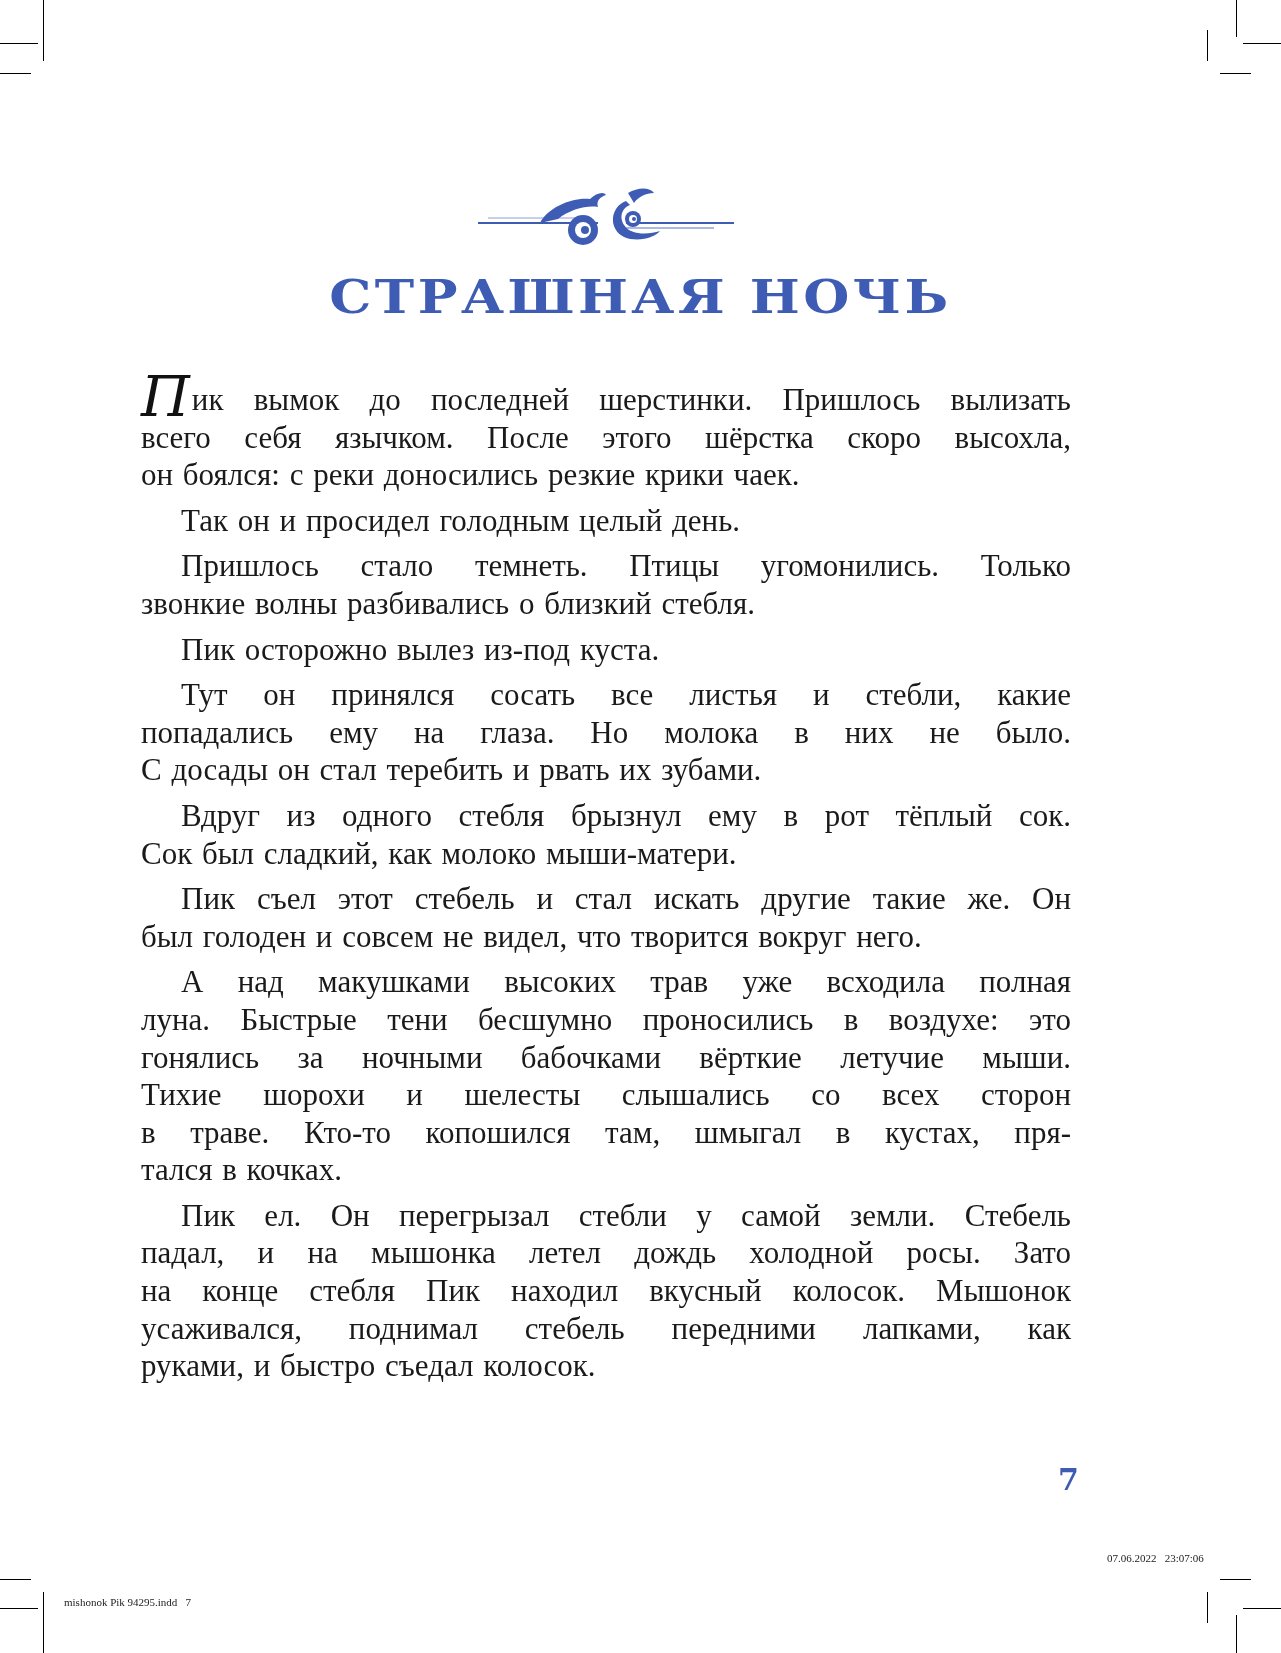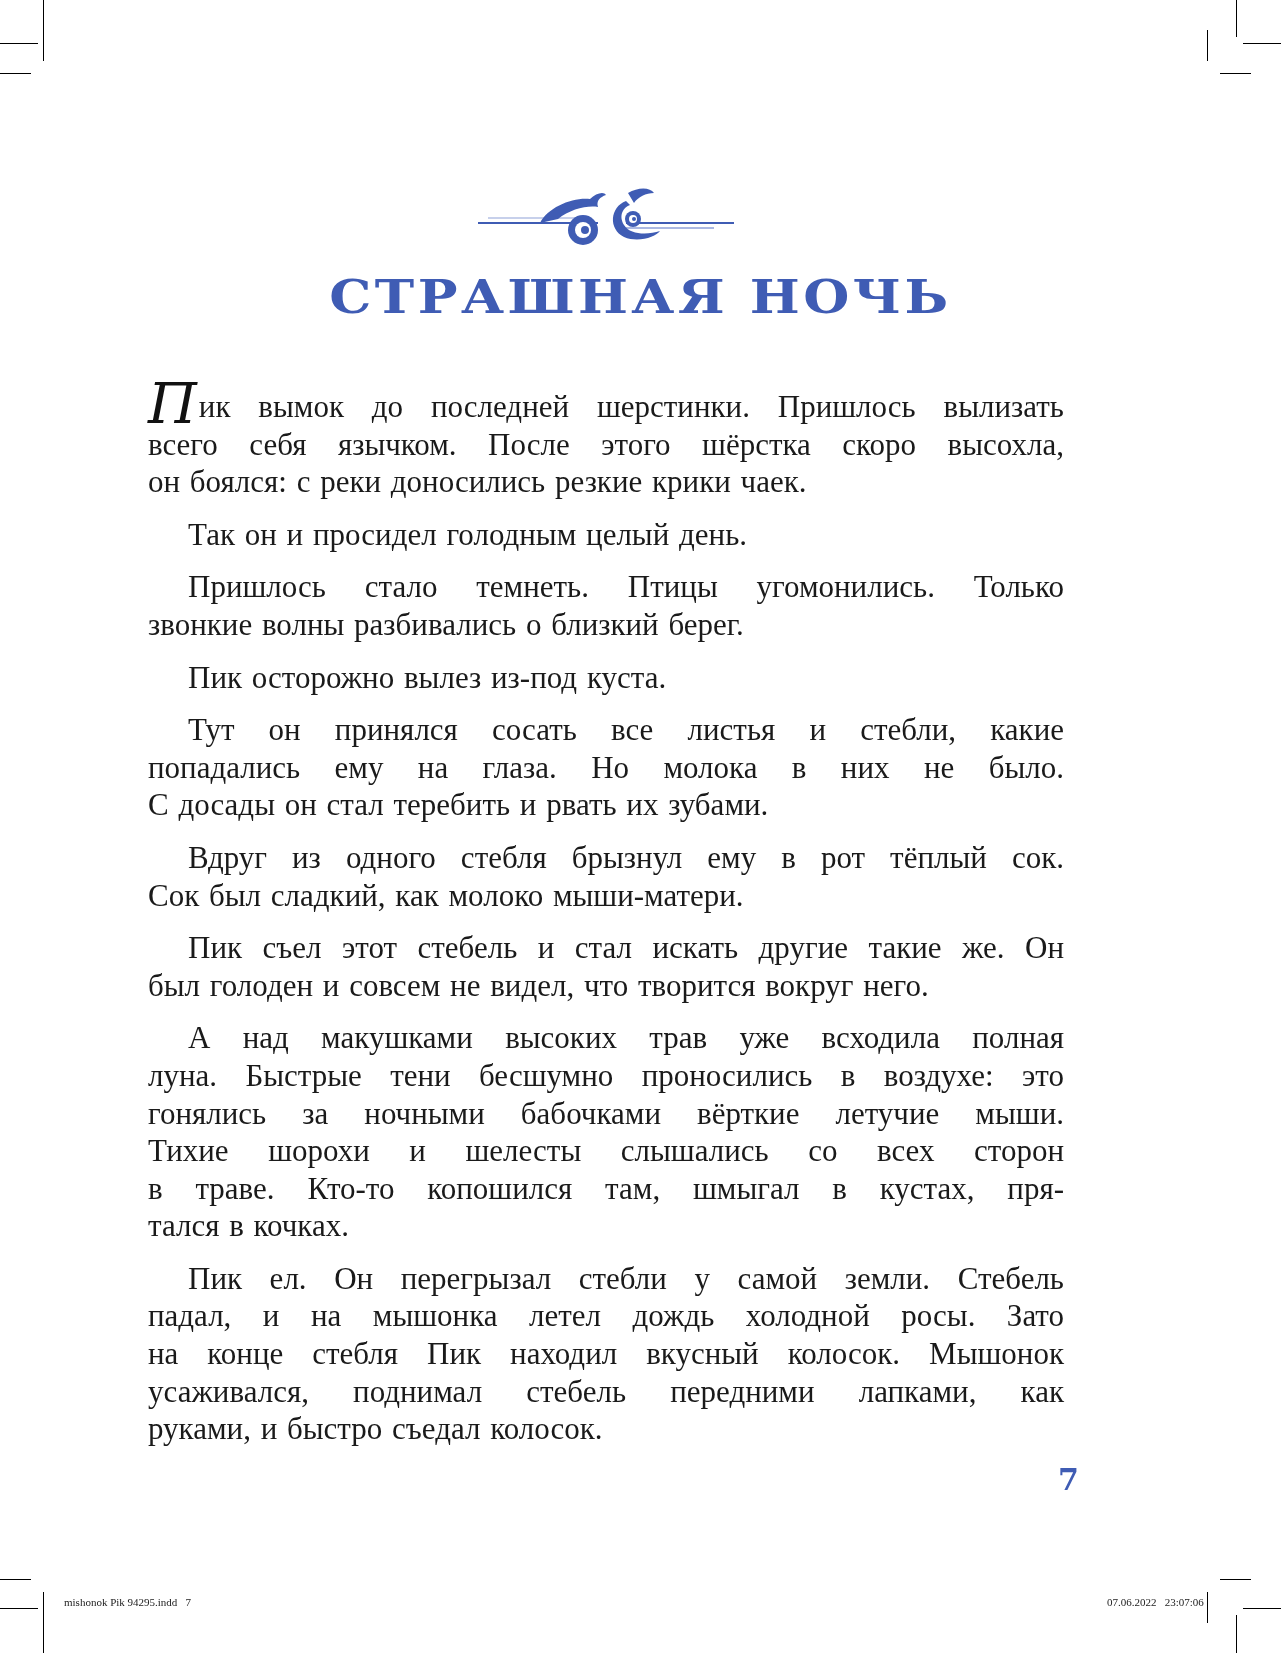--- a/index.html
+++ b/index.html
@@ -9,34 +9,34 @@
   .title {
     position: absolute; left: 0; width: 1281px; top: 270px; text-align: center;
     font-family: "DejaVu Serif", serif; font-weight: bold; font-size: 46px;
     letter-spacing: 3px; color: #3f5cb4; transform: scaleX(1.15);
   }
   .body-text {
     position: absolute; left: 133px; top: 373px; width: 946px;
     font-family: "Liberation Serif", serif; font-size: 31px; line-height: 37.6px;
     color: #1a1a1a;
   }
-  .para { margin: 15px; text-align: justify; text-align-last: left; text-indent: 40px; }
+  .para { margin: 8px; text-align: justify; text-align-last: left; text-indent: 40px; }
   .para.first { text-indent: 0; }
   .line { display: block; text-align: justify; text-align-last: justify; word-spacing: 2px; }
   .line.last { text-align-last: left; }
   .dropcap {
     font-family: "DejaVu Serif", serif; font-style: italic; font-size: 56px;
     line-height: 30px; vertical-align: -6px; margin-right: 2px; color: #111;
   }
   .page-num {
     position: absolute; left: 1058px; top: 1462px; font-family: "DejaVu Serif", serif;
     font-weight: bold; font-size: 30px; color: #3f5cb4;
   }
   .slug-left { position: absolute; left: 64px; top: 1596px; font-family: Liberation Serif, serif; font-size: 11px; color: #222; }
-  .slug-right { position: absolute; left: 1075px; top: 1596px; font-family: "Liberation Serif", serif; font-size: 11px; color: #222; padding-left: 32px; }
+  .slug-right { position: absolute; left: 1075px; top: 1552px; font-family: "Liberation Serif", serif; font-size: 11px; color: #222; padding-left: 32px; }
 </style>
 </head>
 <body>
 
 <div class="mark" style="left:43px;top:0;width:1px;height:61px;"></div>
 <div class="mark" style="left:0;top:43px;width:38px;height:1px;"></div>
 <div class="mark" style="left:0;top:73px;width:31px;height:1px;"></div>
 <div class="mark" style="left:1236px;top:0;width:1px;height:37px;"></div>
 <div class="mark" style="left:1243px;top:43px;width:38px;height:1px;"></div>
 <div class="mark" style="left:1207px;top:30px;width:1px;height:31px;"></div>
@@ -73,21 +73,21 @@
   <p class="para first">
     <span class="line"><span class="dropcap">П</span><span>ик вымок до последней шерстинки. Пришлось вылизать</span></span>
     <span class="line">всего себя язычком. После этого шёрстка скоро высохла,</span>
     <span class="line last">он боялся: с реки доносились резкие крики чаек.</span>
   </p>
   <p class="para">
     <span class="line last">Так он и просидел голодным целый день.</span>
   </p>
   <p class="para">
     <span class="line">Пришлось стало темнеть. Птицы угомонились. Только</span>
-    <span class="line last" style="text-indent:0">звонкие волны разбивались о близкий берег.</span>
+    <span class="line last" style="text-indent:0">звонкие волны разбивались о близкий стебля.</span>
   </p>
   <p class="para">
     <span class="line last">Пик осторожно вылез из-под куста.</span>
   </p>
   <p class="para">
     <span class="line">Тут он принялся сосать все листья и стебли, какие</span>
     <span class="line" style="text-indent:0">попадались ему на глаза. Но молока в них не было.</span>
     <span class="line last" style="text-indent:0">С досады он стал теребить и рвать их зубами.</span>
   </p>
   <p class="para">

